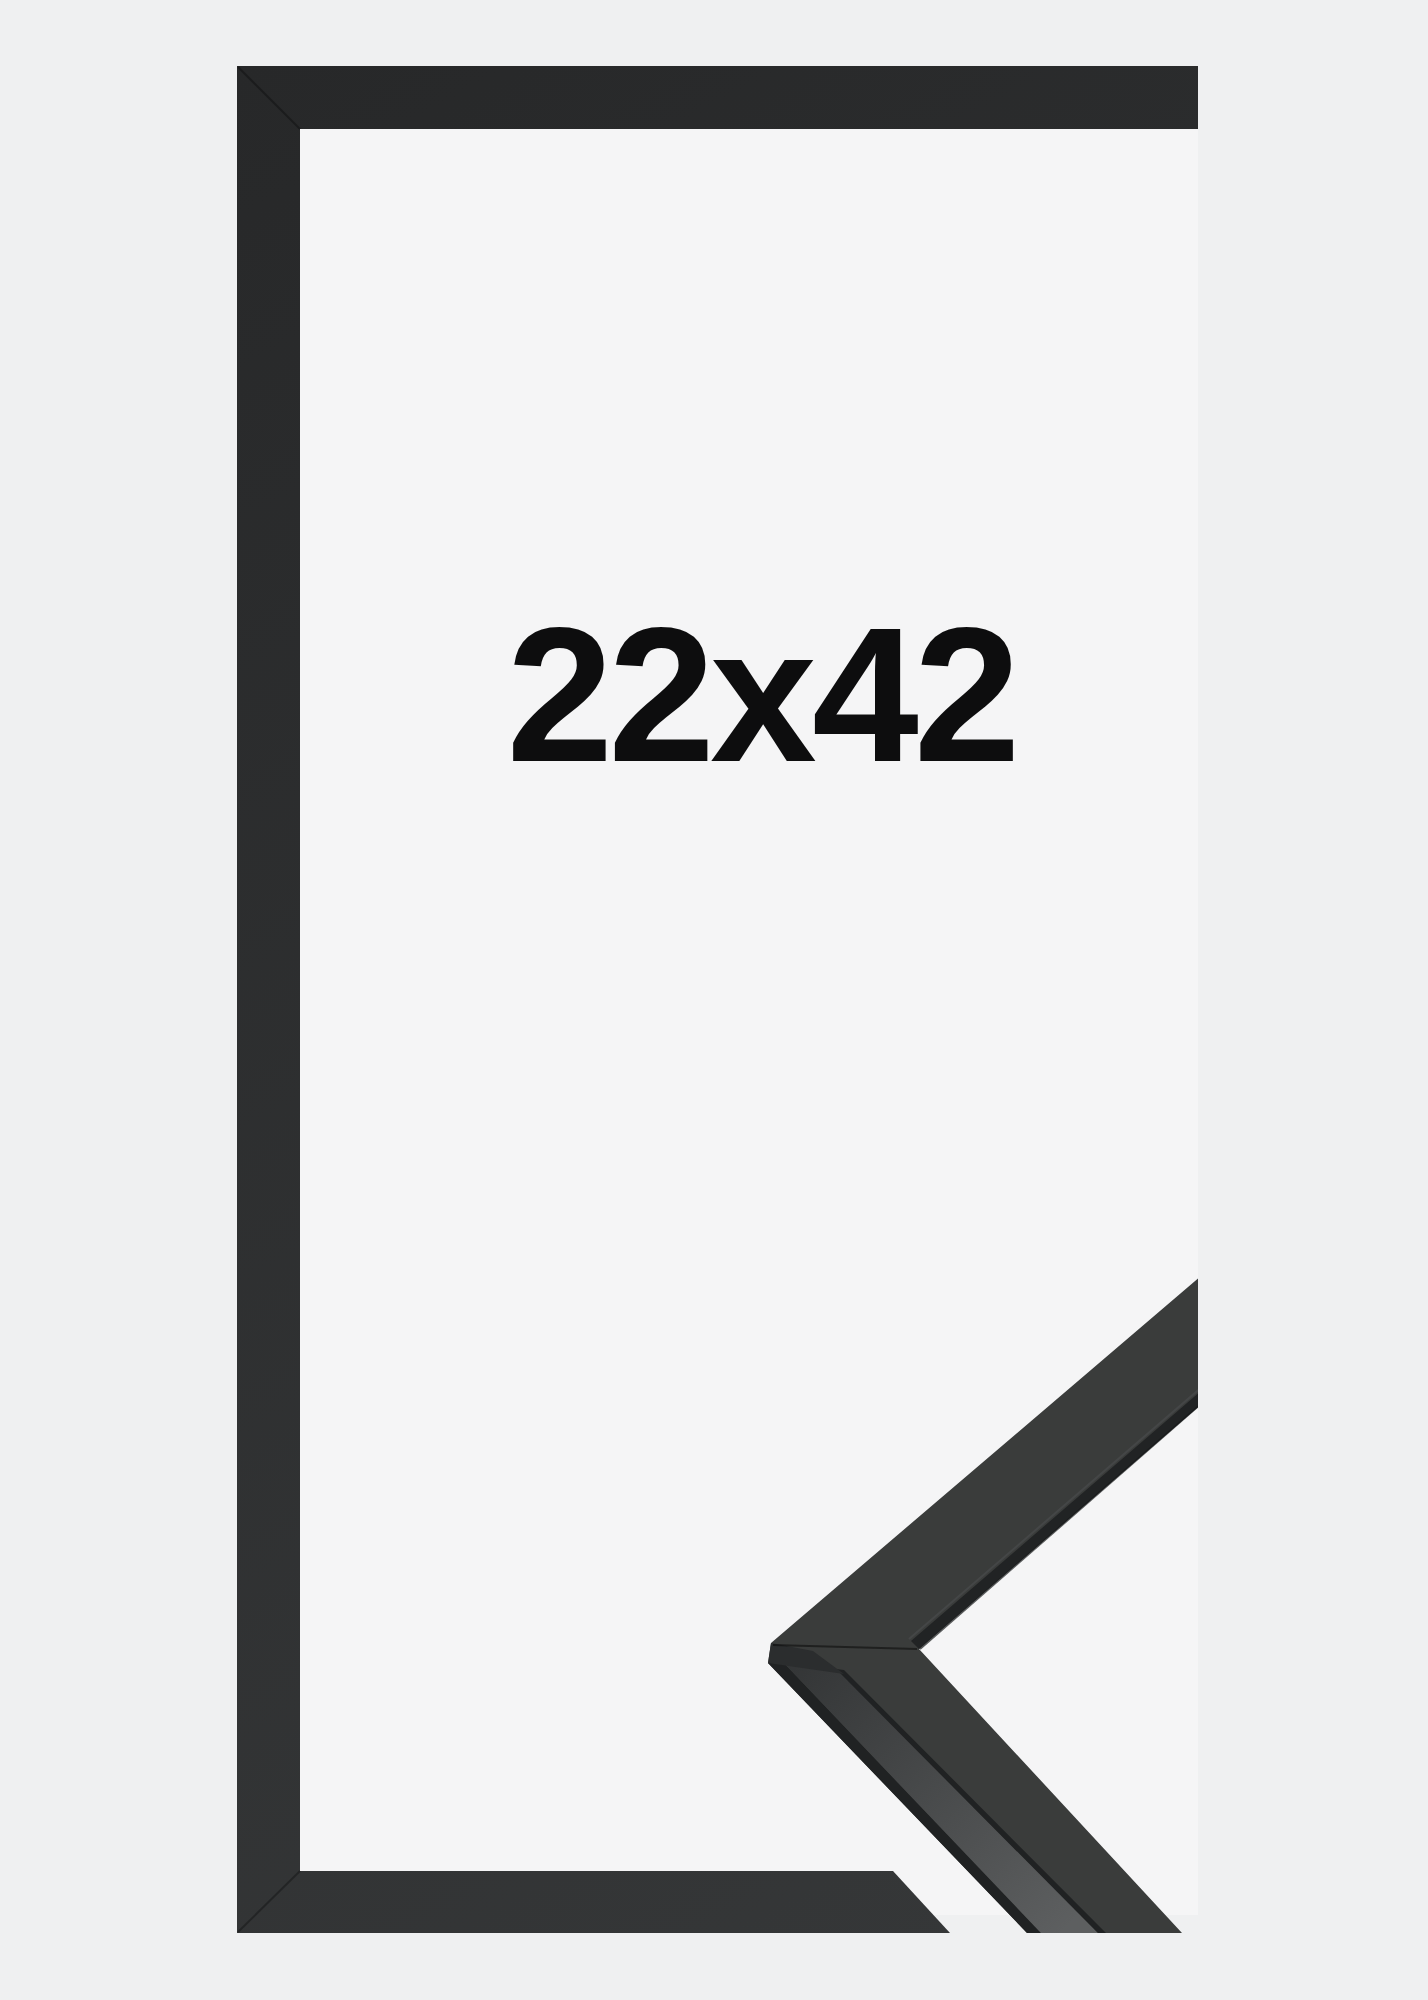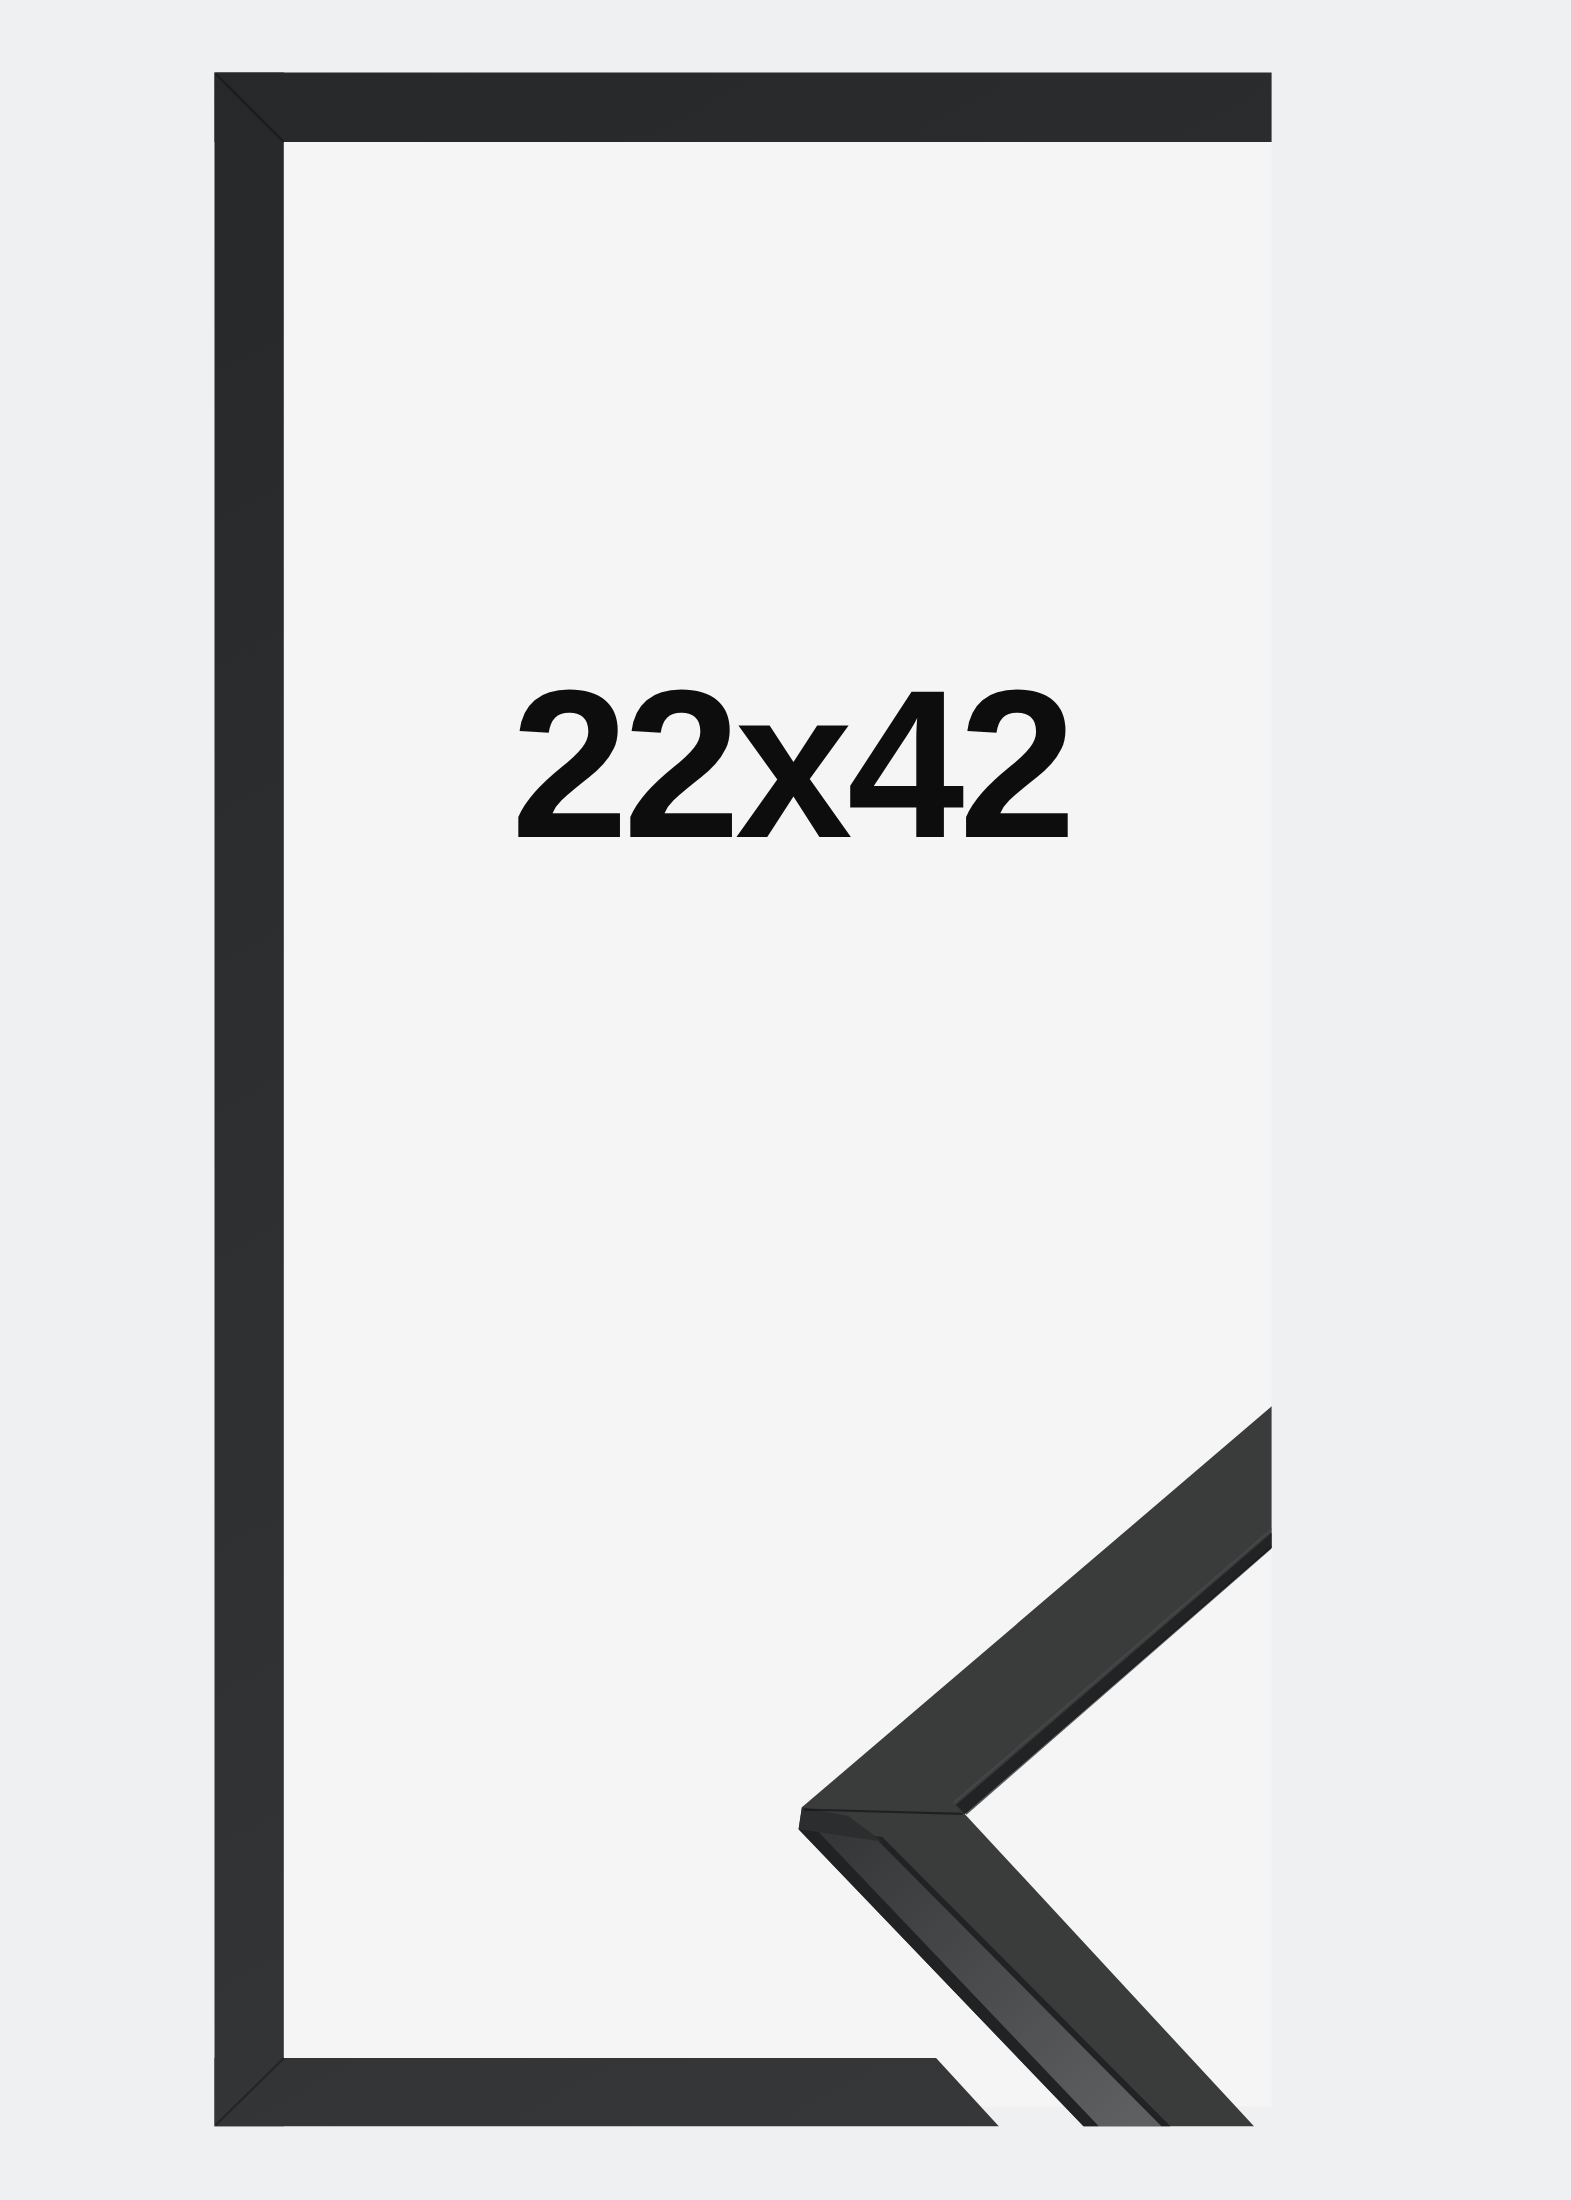--- a/index.html
+++ b/index.html
@@ -6,20 +6,21 @@
     margin: 0;
     padding: 0;
     background: #eff0f1;
   }
   .stage {
     position: relative;
     width: 1156px;
     height: 2000px;
     overflow: hidden;
     font-family: "Liberation Sans", sans-serif;
+    margin-left: 42px;
   }
   .stage svg {
     position: absolute;
     inset: 0;
     display: block;
   }
   text.size-label {
     font-family: "Liberation Sans", "DejaVu Sans", sans-serif;
     font-weight: 700;
   }

